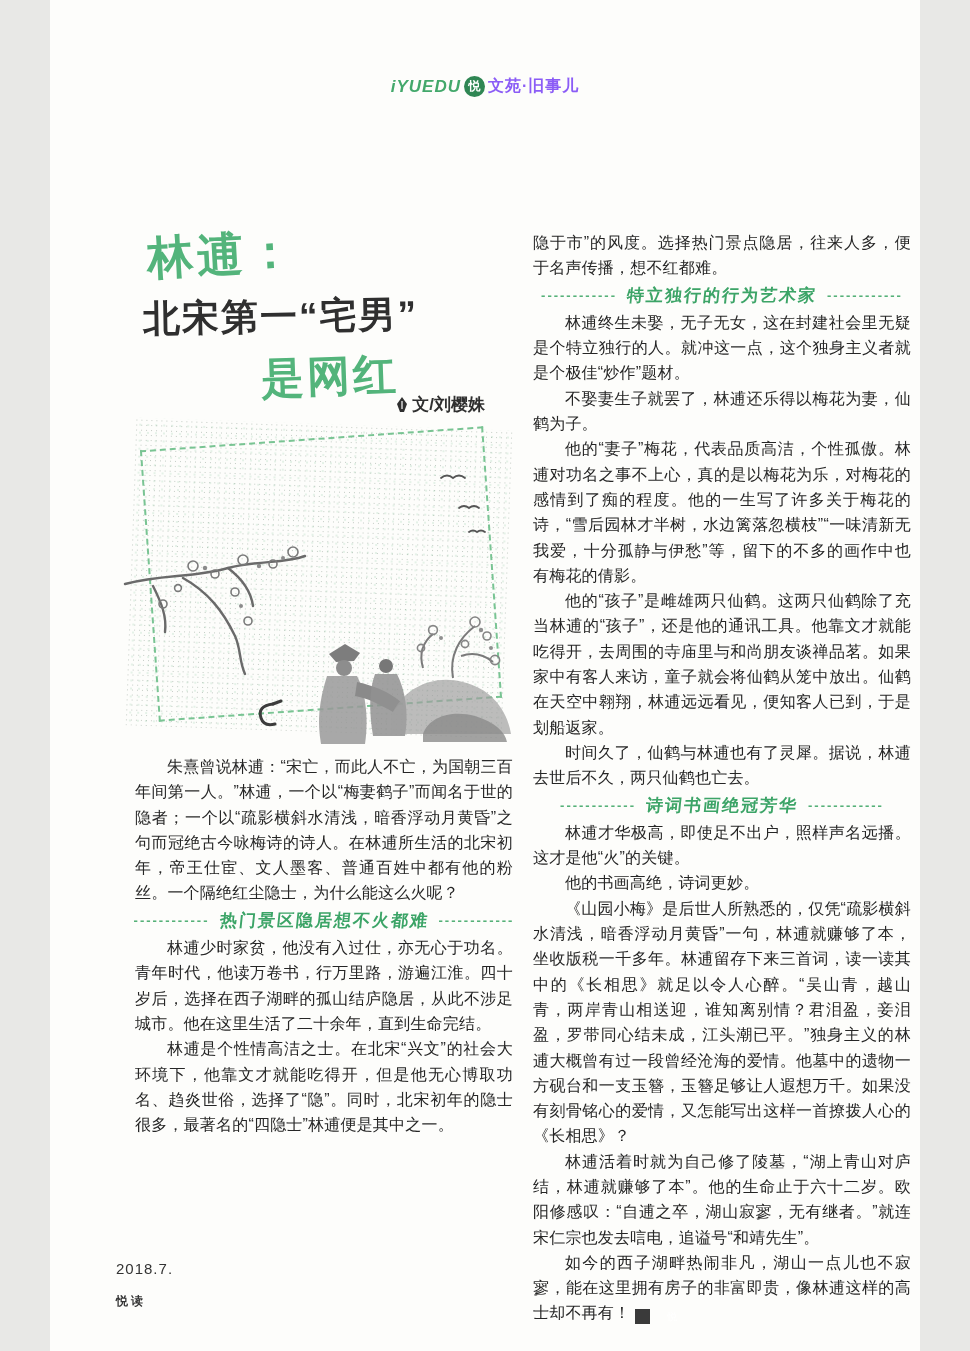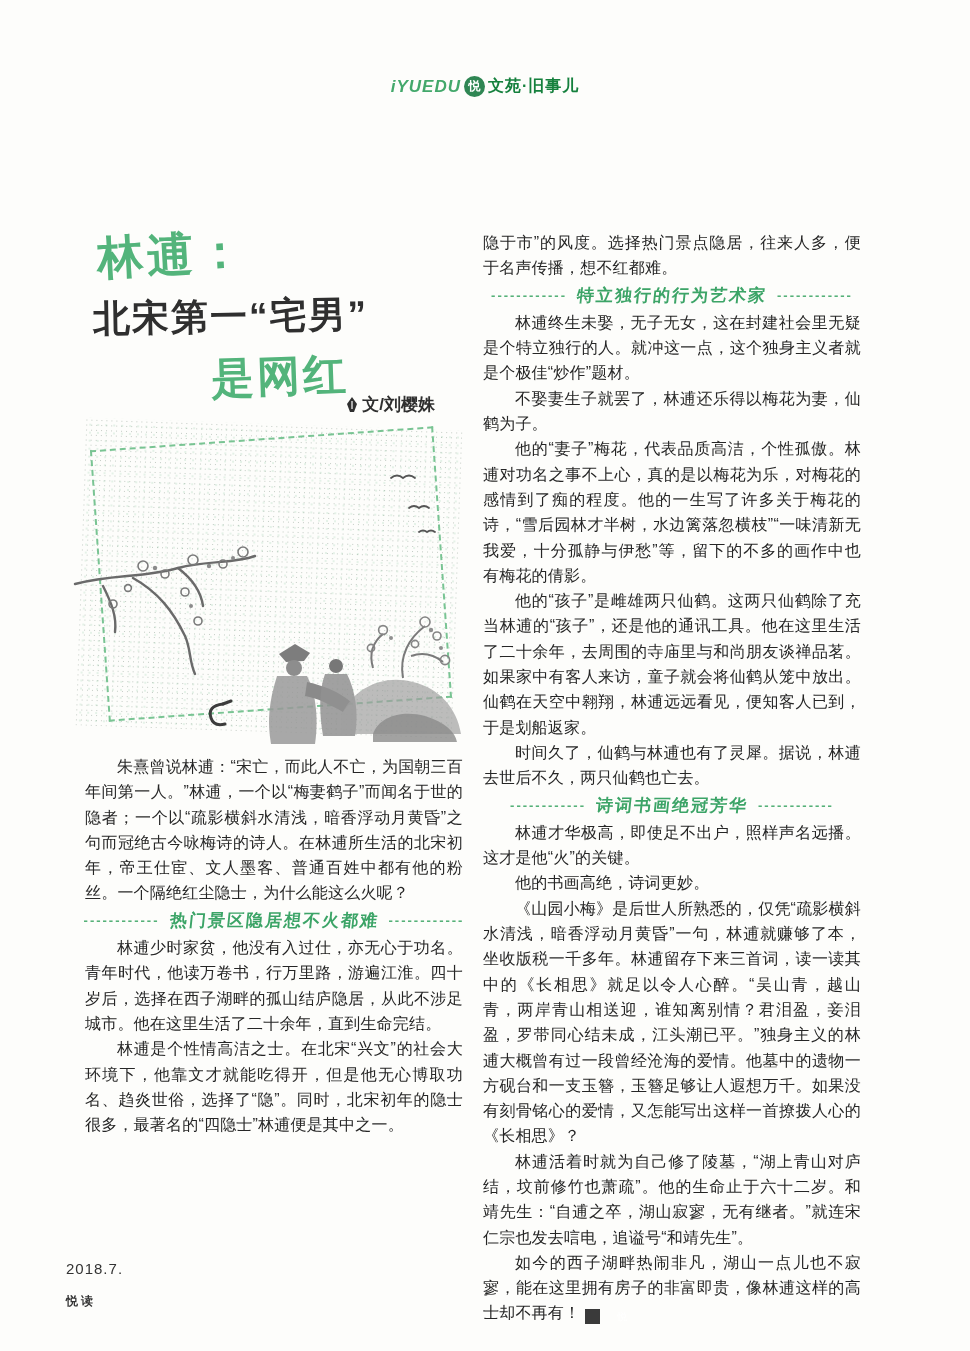--- a/index.html
+++ b/index.html
@@ -1,19 +1,19 @@
 <!DOCTYPE html>
 <html lang="zh"><head>
 <meta charset="utf-8">
 <style>
   * { margin:0; padding:0; box-sizing:border-box; }
   html,body { background:#e8e8e6; }
   .page {
     position:relative;
-    width:970px; height:1351px;
+    width:870px; height:1351px;
     margin:0 auto;
     background:#fdfdfb;
     font-family:"Liberation Sans", sans-serif;
     color:#262626;
     overflow:hidden;
   }
 
   
   .logo {
     position:absolute; top:76px; left:0; right:0;
@@ -21,21 +21,21 @@
   }
   .logo-en {
     color:#43a86b; font-weight:900; font-style:italic;
     font-size:17px; letter-spacing:1px;
   }
   .logo-circle {
     width:21px; height:21px; border-radius:50%;
     background:#2f8653; color:#ffffff; font-size:12px; font-weight:bold;
     display:inline-flex; align-items:center; justify-content:center;
   }
-  .logo-cn { color:#15803d; font-weight:900; font-size:16px; letter-spacing:1px; }
+  .logo-cn { color:#8b5cf6; font-weight:900; font-size:16px; letter-spacing:1px; }
 
   
   .col { position:absolute; width:378px; }
   .col-left  { left:85px;  top:222px; }
   .col-right { left:483px; top:230px; }
 
   .para {
     font-size:16px; line-height:25.3px;
     text-align:justify; text-indent:2em;
     letter-spacing:0.2px;
@@ -219,33 +219,33 @@
 
     <div class="sec-header">
       <span class="sec-dash">------------</span>
       <span class="sec-label">特立独行的行为艺术家</span>
       <span class="sec-dash">------------</span>
     </div>
 
     <p class="para">林逋终生未娶，无子无女，这在封建社会里无疑是个特立独行的人。就冲这一点，这个独身主义者就是个极佳“炒作”题材。</p>
     <p class="para">不娶妻生子就罢了，林逋还乐得以梅花为妻，仙鹤为子。</p>
     <p class="para">他的“妻子”梅花，代表品质高洁，个性孤傲。林逋对功名之事不上心，真的是以梅花为乐，对梅花的感情到了痴的程度。他的一生写了许多关于梅花的诗，“雪后园林才半树，水边篱落忽横枝”“一味清新无我爱，十分孤静与伊愁”等，留下的不多的画作中也有梅花的倩影。</p>
-    <p class="para">他的“孩子”是雌雄两只仙鹤。这两只仙鹤除了充当林逋的“孩子”，还是他的通讯工具。他在这里生活了二十余年，去周围的寺庙里与和尚朋友谈禅品茗。如果家中有客人来访，童子就会将仙鹤从笼中放出。仙鹤在天空中翱翔，林逋远远看见，便知客人已到，于是划船返家。</p>
+    <p class="para">他的“孩子”是雌雄两只仙鹤。这两只仙鹤除了充当林逋的“孩子”，还是他的通讯工具。他靠文才就能吃得开，去周围的寺庙里与和尚朋友谈禅品茗。如果家中有客人来访，童子就会将仙鹤从笼中放出。仙鹤在天空中翱翔，林逋远远看见，便知客人已到，于是划船返家。</p>
     <p class="para">时间久了，仙鹤与林逋也有了灵犀。据说，林逋去世后不久，两只仙鹤也亡去。</p>
 
     <div class="sec-header">
       <span class="sec-dash">------------</span>
       <span class="sec-label">诗词书画绝冠芳华</span>
       <span class="sec-dash">------------</span>
     </div>
 
     <p class="para">林逋才华极高，即使足不出户，照样声名远播。这才是他“火”的关键。</p>
     <p class="para">他的书画高绝，诗词更妙。</p>
     <p class="para">《山园小梅》是后世人所熟悉的，仅凭“疏影横斜水清浅，暗香浮动月黄昏”一句，林逋就赚够了本，坐收版税一千多年。林逋留存下来三首词，读一读其中的《长相思》就足以令人心醉。“吴山青，越山青，两岸青山相送迎，谁知离别情？君泪盈，妾泪盈，罗带同心结未成，江头潮已平。”独身主义的林逋大概曾有过一段曾经沧海的爱情。他墓中的遗物一方砚台和一支玉簪，玉簪足够让人遐想万千。如果没有刻骨铭心的爱情，又怎能写出这样一首撩拨人心的《长相思》？</p>
-    <p class="para">林逋活着时就为自己修了陵墓，“湖上青山对庐结，坟前修竹也萧疏”。他的生命止于六十二岁。和靖先生：“自逋之卒，湖山寂寥，无有继者。”就连宋仁宗也发去唁电，追谥号“和靖先生”。</p>
+    <p class="para">林逋活着时就为自己修了陵墓，“湖上青山对庐结，林逋就赚够了本”。他的生命止于六十二岁。欧阳修感叹：“自逋之卒，湖山寂寥，无有继者。”就连宋仁宗也发去唁电，追谥号“和靖先生”。</p>
     <p class="para"><span>如今的西子湖畔热闹非凡，湖山一点儿也不寂寥，能在这里拥有房子的非富即贵，像林逋这样的高士却不再有！</span><span class="seal">悦</span></p>
   </div>
 
   <div class="footer">
     <span class="f-date">2018.7.</span>
     <span class="f-mag">悦读</span>
     <span class="f-page">· 80 ·</span>
   </div>
 
 </div>

